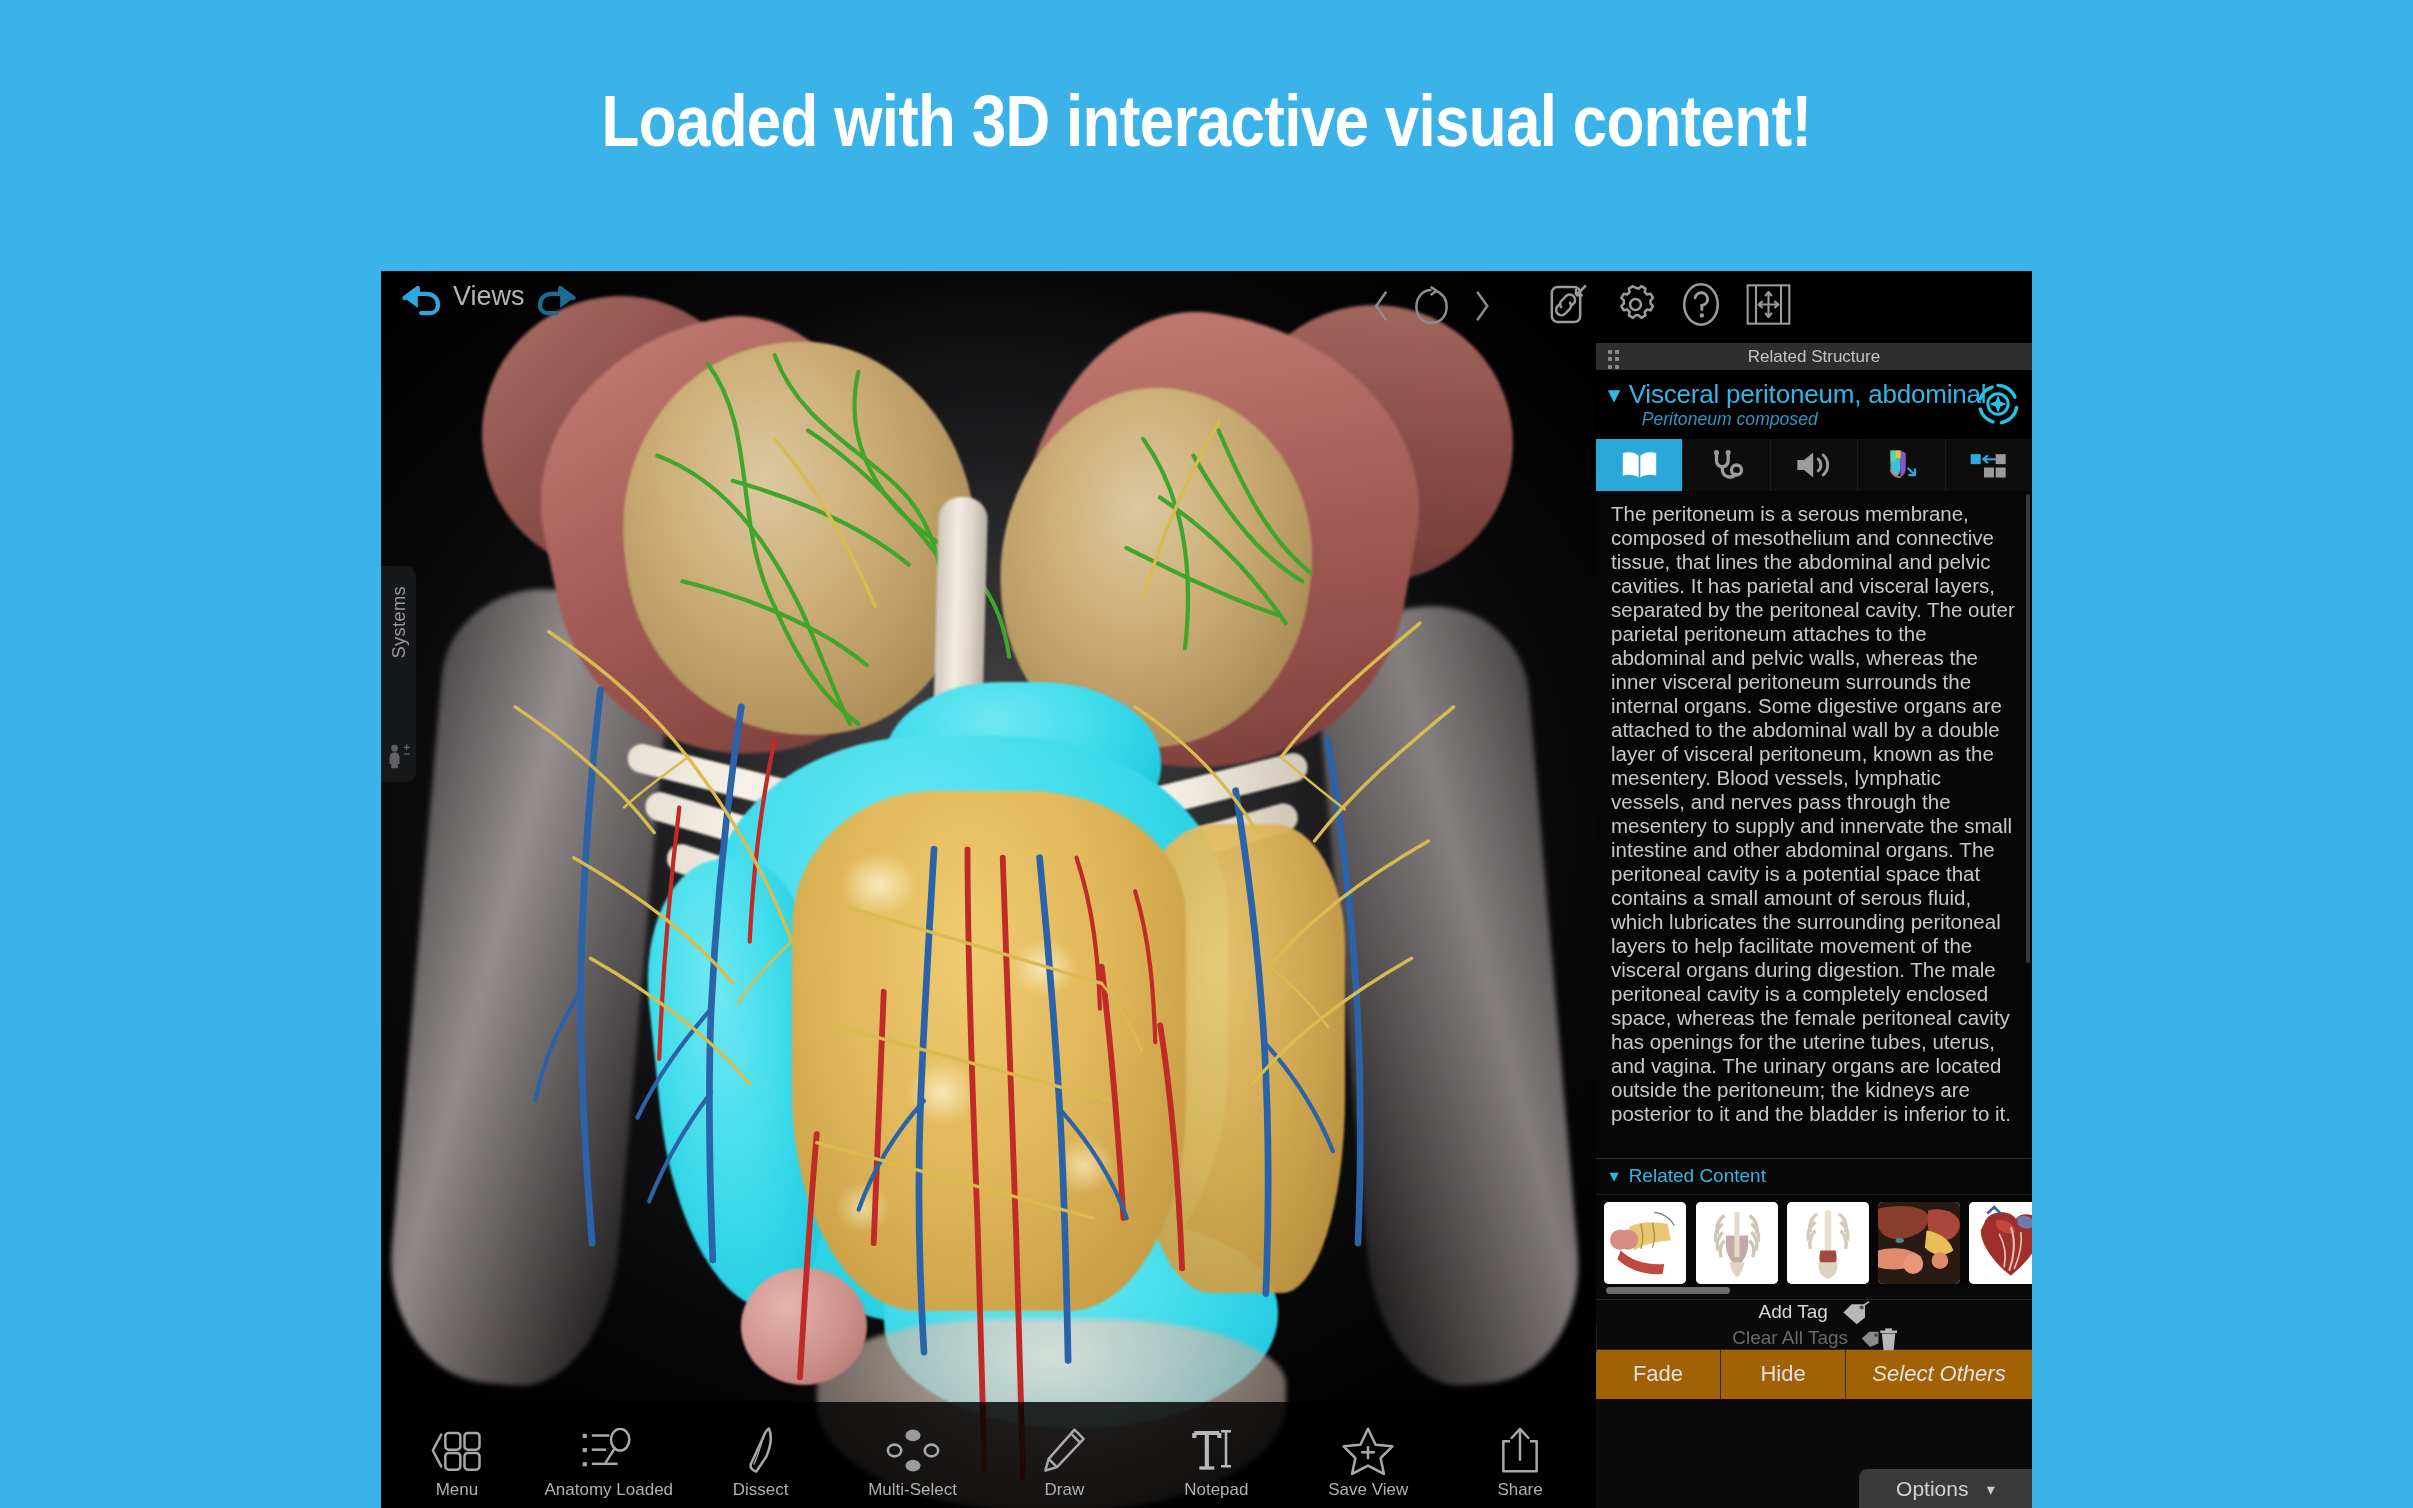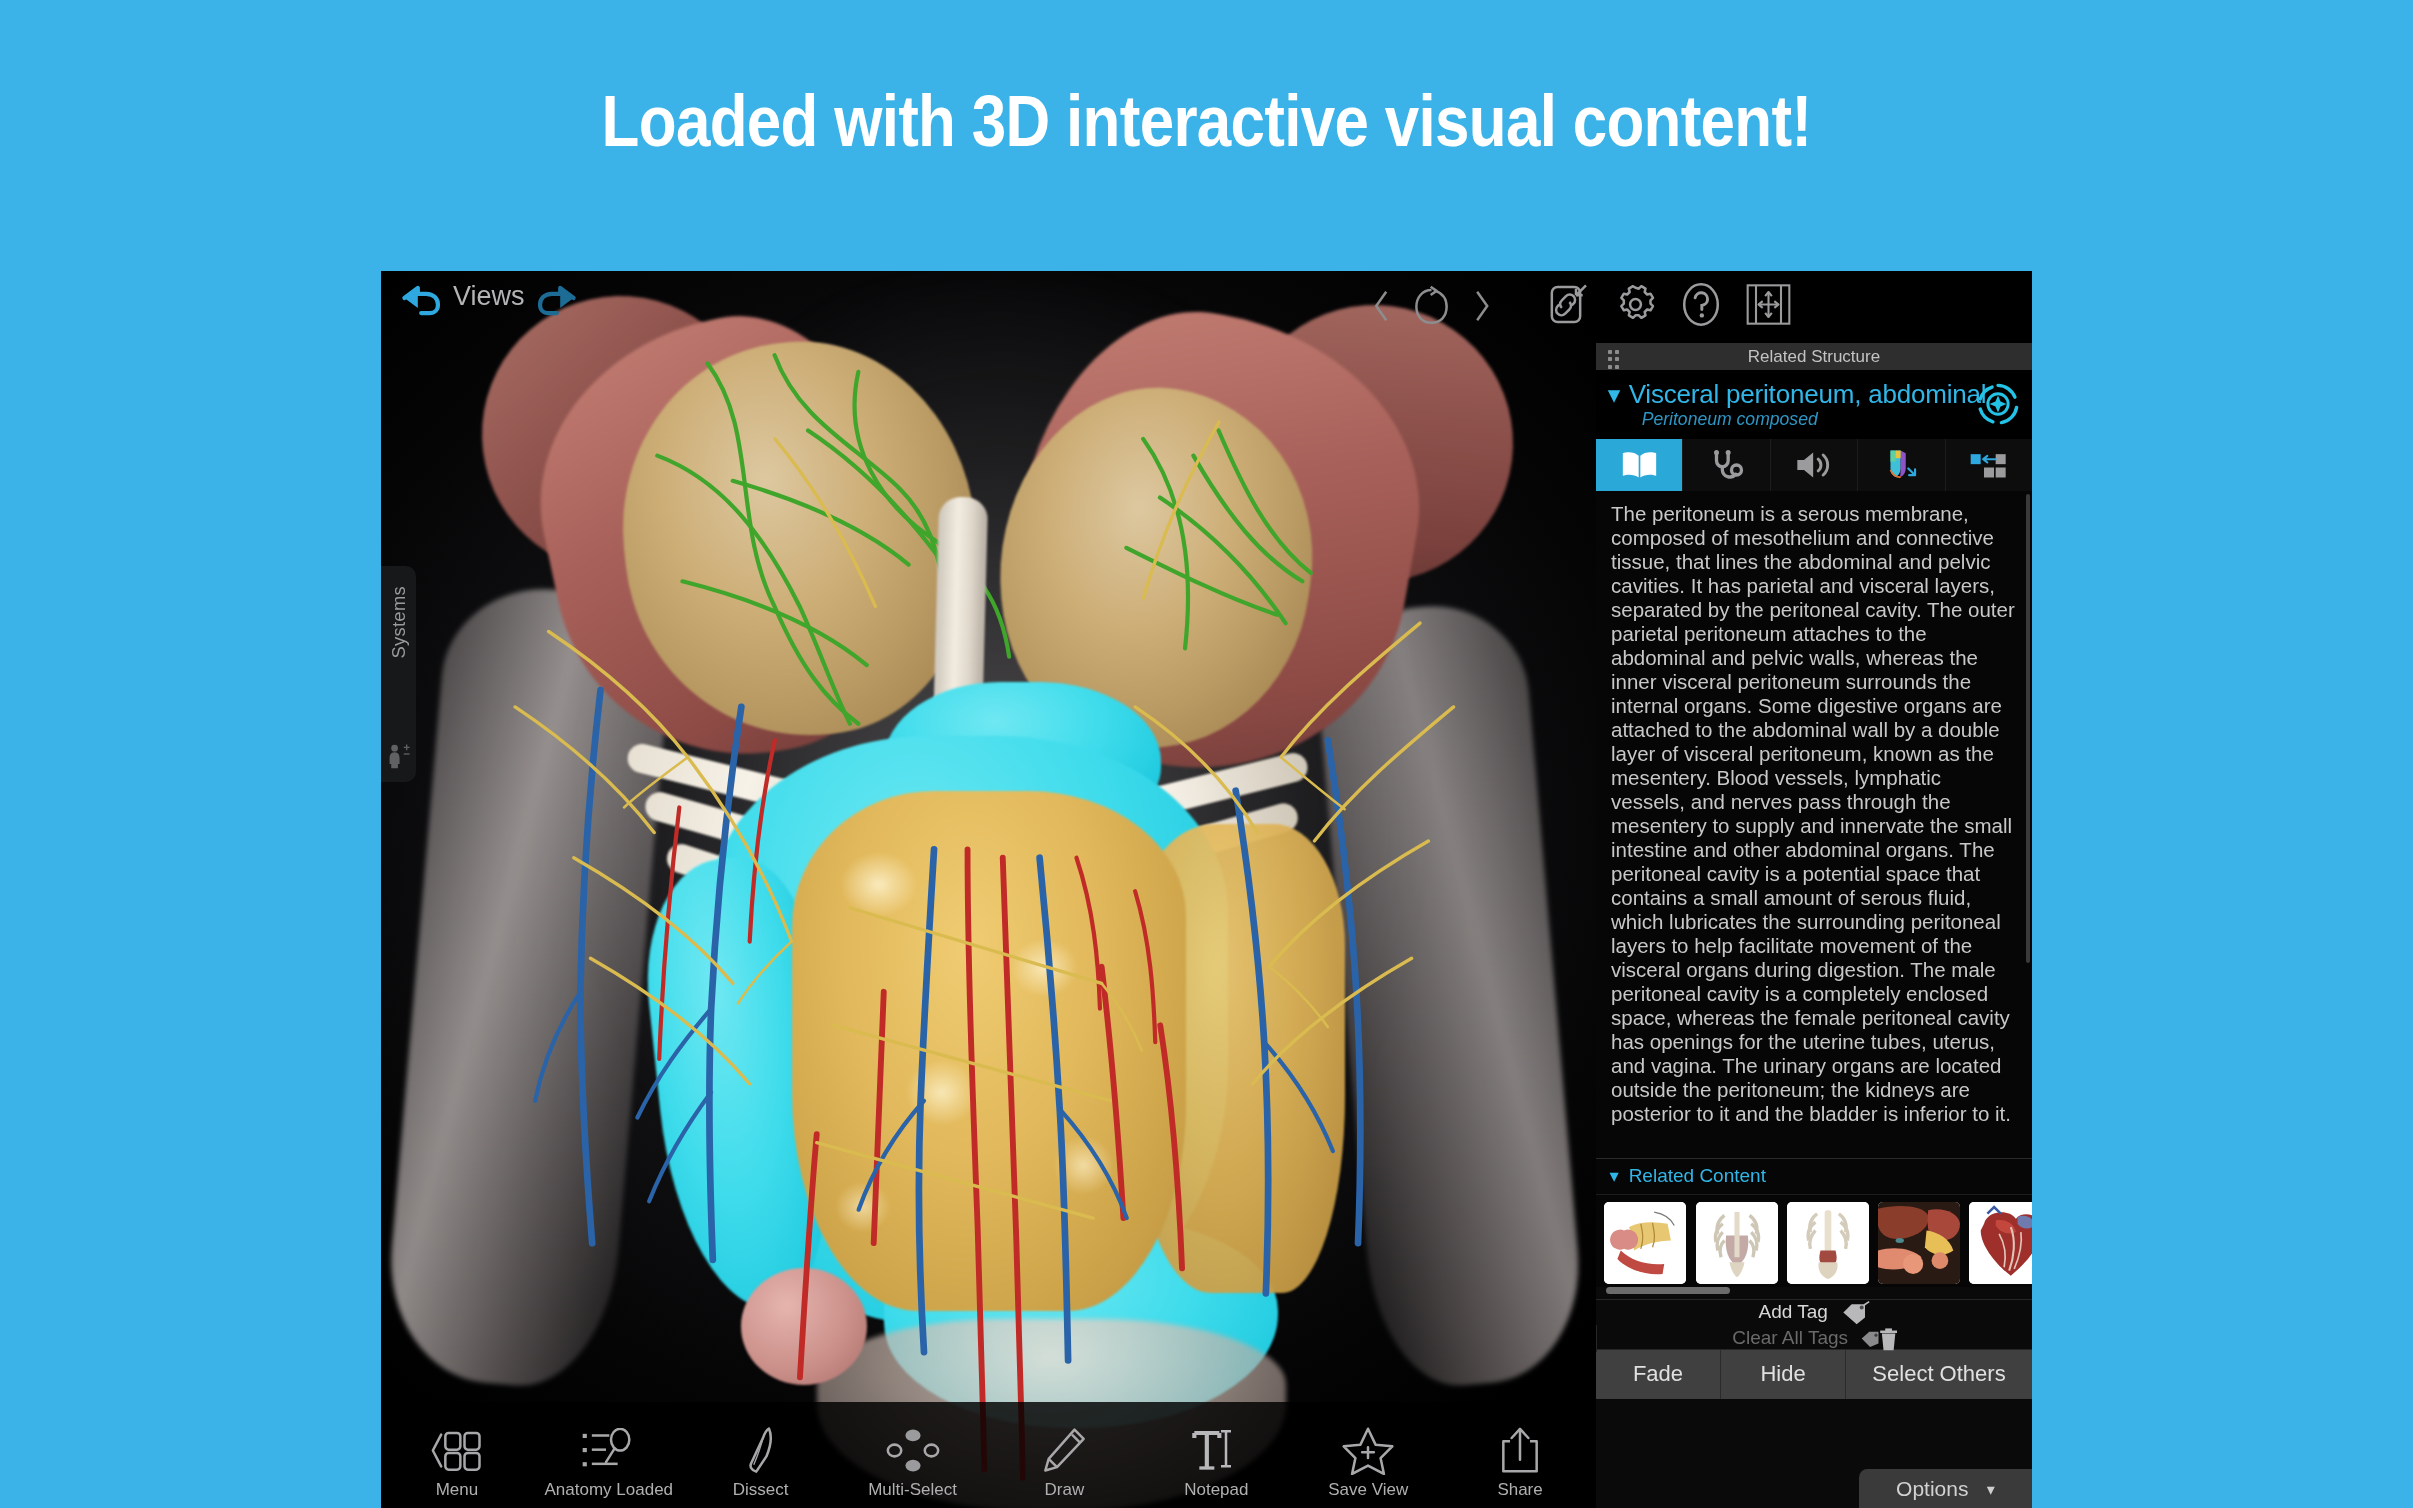--- a/index.html
+++ b/index.html
@@ -223,24 +223,24 @@
     position: relative; flex: 0 0 auto; cursor: pointer; }
   #thumb-scroll { margin: 0 0 5px 10px; width: 124px; height: 6.7px; background: #6b6b6b; border-radius: 4.2px; }
 
   #tagrow { display: flex; height: 50px; border-top: 0.8px solid #262626; background: #0a0a0a; flex-direction: column; }
   .tagcell { flex: 1; display: flex; align-items: center; justify-content: center; gap: 11.7px;
     position: relative; cursor: pointer; }
   .tagcell + .tagcell { border-left: 0.8px solid #262626; }
   #addtag-label { color: #d8d8d8; font-size: 19px; }
   #cleartag-label { color: #6a6a6a; font-size: 19px; }
 
-  #actionrow { display: flex; height: 50px; background: #404040; border-top: 0.8px solid #262626; }
+  #actionrow { display: flex; height: 50px; background: #a16207; border-top: 0.8px solid #262626; }
   .actbtn { flex: 1; display: flex; align-items: center; justify-content: center;
     color: #e0e0e0; font-size: 22px; border-right: 0.8px solid #2b2b2b; cursor: pointer; }
-  .actbtn:last-child { border-right: none; flex: 1.5; }
+  .actbtn:last-child { border-right: none; flex: 1.5; font-style: italic; }
 
   #options-btn {
     position: absolute; right: 0px; bottom: 0px;
     width: 173px; height: 40px; background: #3a3a3a;
     border-radius: 8.4px 0 0 0;
     display: flex; align-items: center; justify-content: center; gap: 18.4px;
     color: #d2d2d2; font-size: 21px; cursor: pointer;
   }
   #options-chev { font-size: 16px; color: #cfcfcf; }
 

